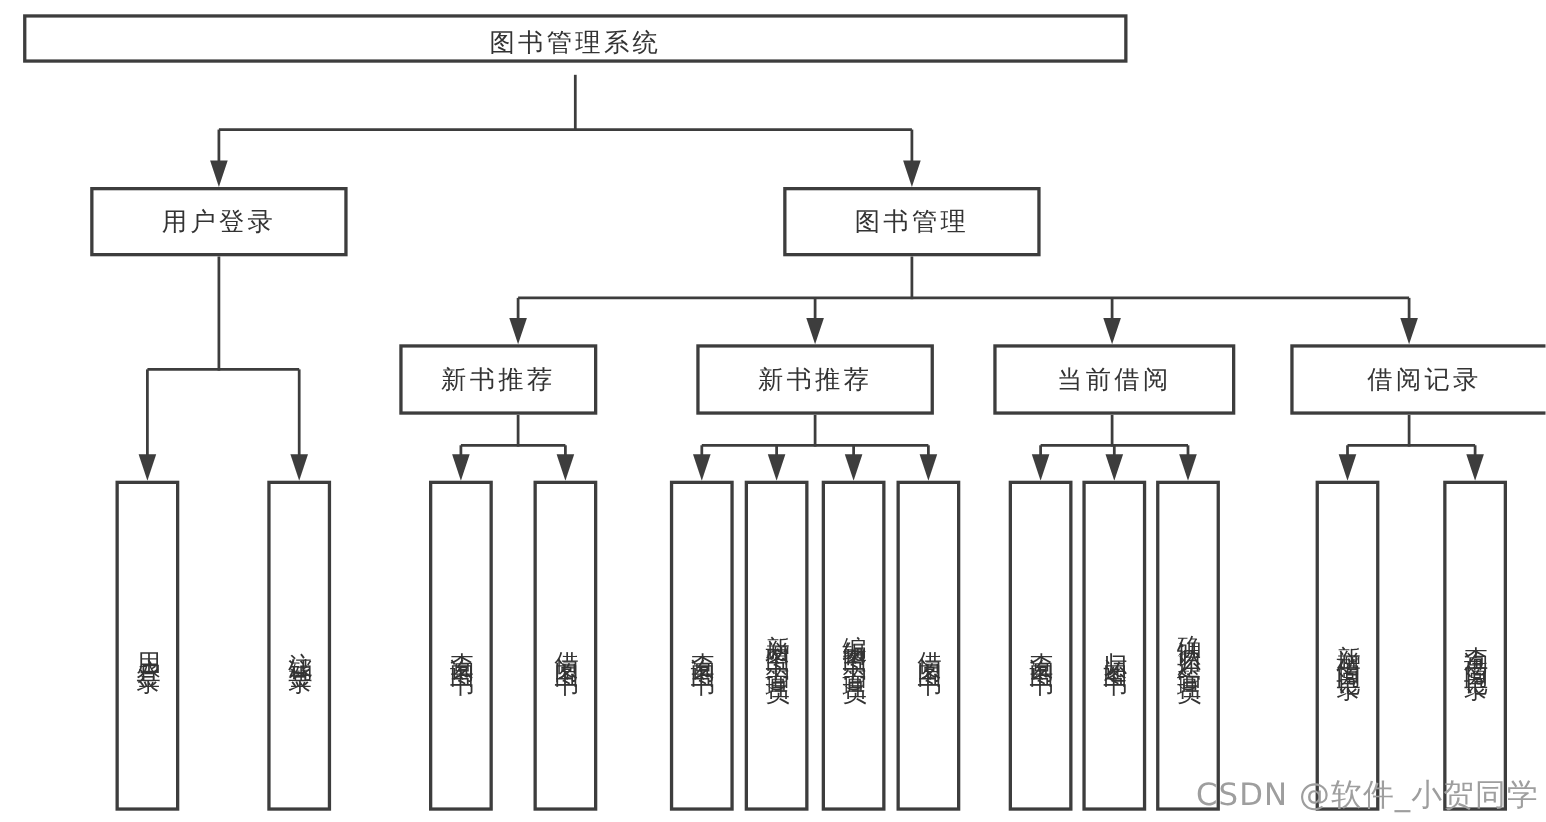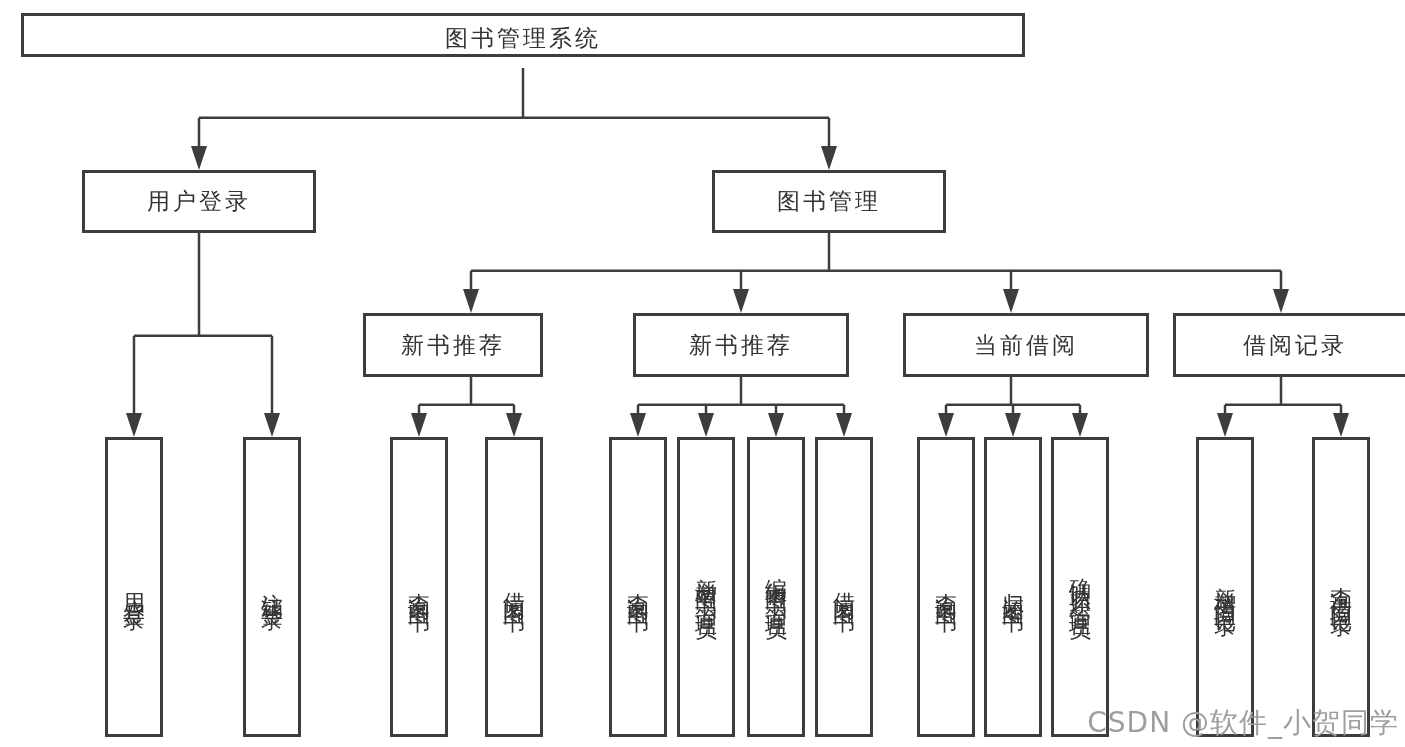--- a/index.html
+++ b/index.html
@@ -153,21 +153,21 @@
   <div class="node" style="left:712px;top:170px;width:234px;height:63px;text-align:right;">
     <span>图书管理</span>
   </div>
 
   <div class="node" style="left:363px;top:313px;width:180px;height:64px;">
     <span>新书推荐</span>
   </div>
   <div class="node" style="left:633px;top:313px;width:216px;height:64px;">
     <span>新书推荐</span>
   </div>
-  <div class="node" style="left:903px;top:313px;width:246px;height:64px;">
+  <div class="node" style="left:903px;top:313px;width:220px;height:64px;">
     <span>当前借阅</span>
   </div>
   <div class="node" style="left:1173px;top:313px;width:244px;height:64px;">
     <span>借阅记录</span>
   </div>
 
   <div class="leaf" style="left:105px;">
     <span class="vtext">用户登录</span>
   </div>
   <div class="leaf" style="left:243px;">

